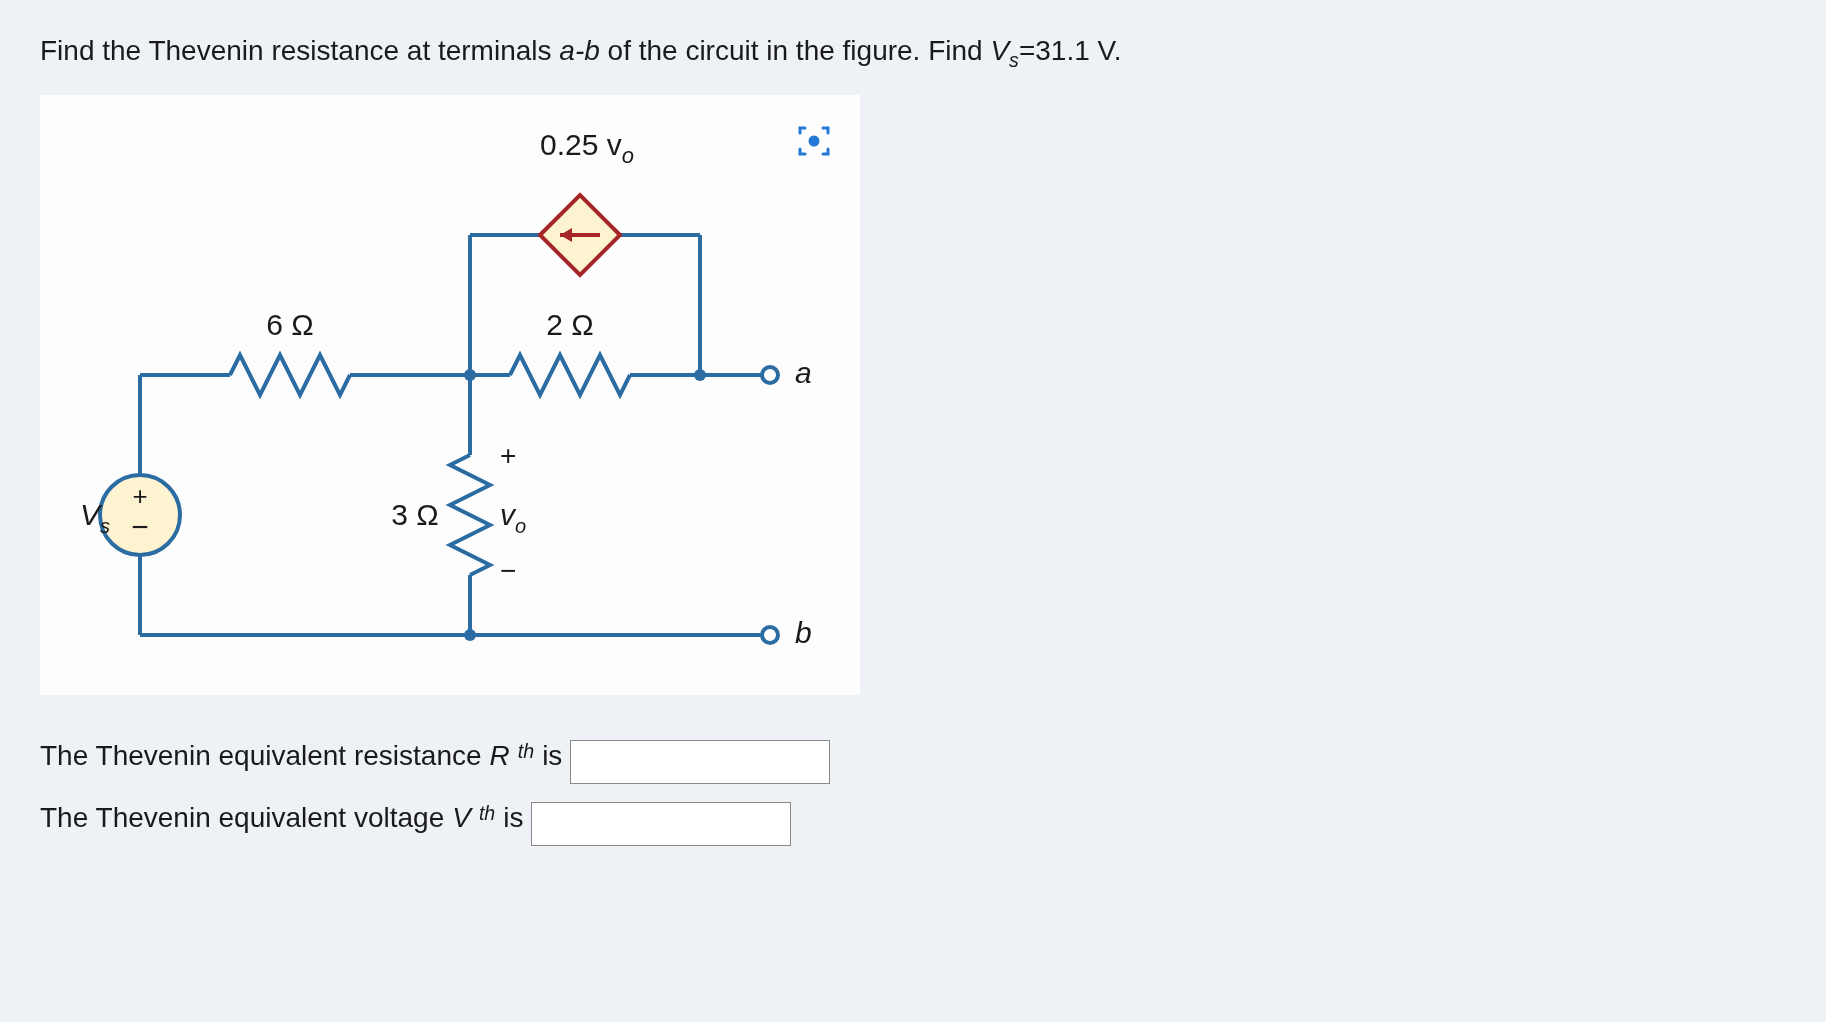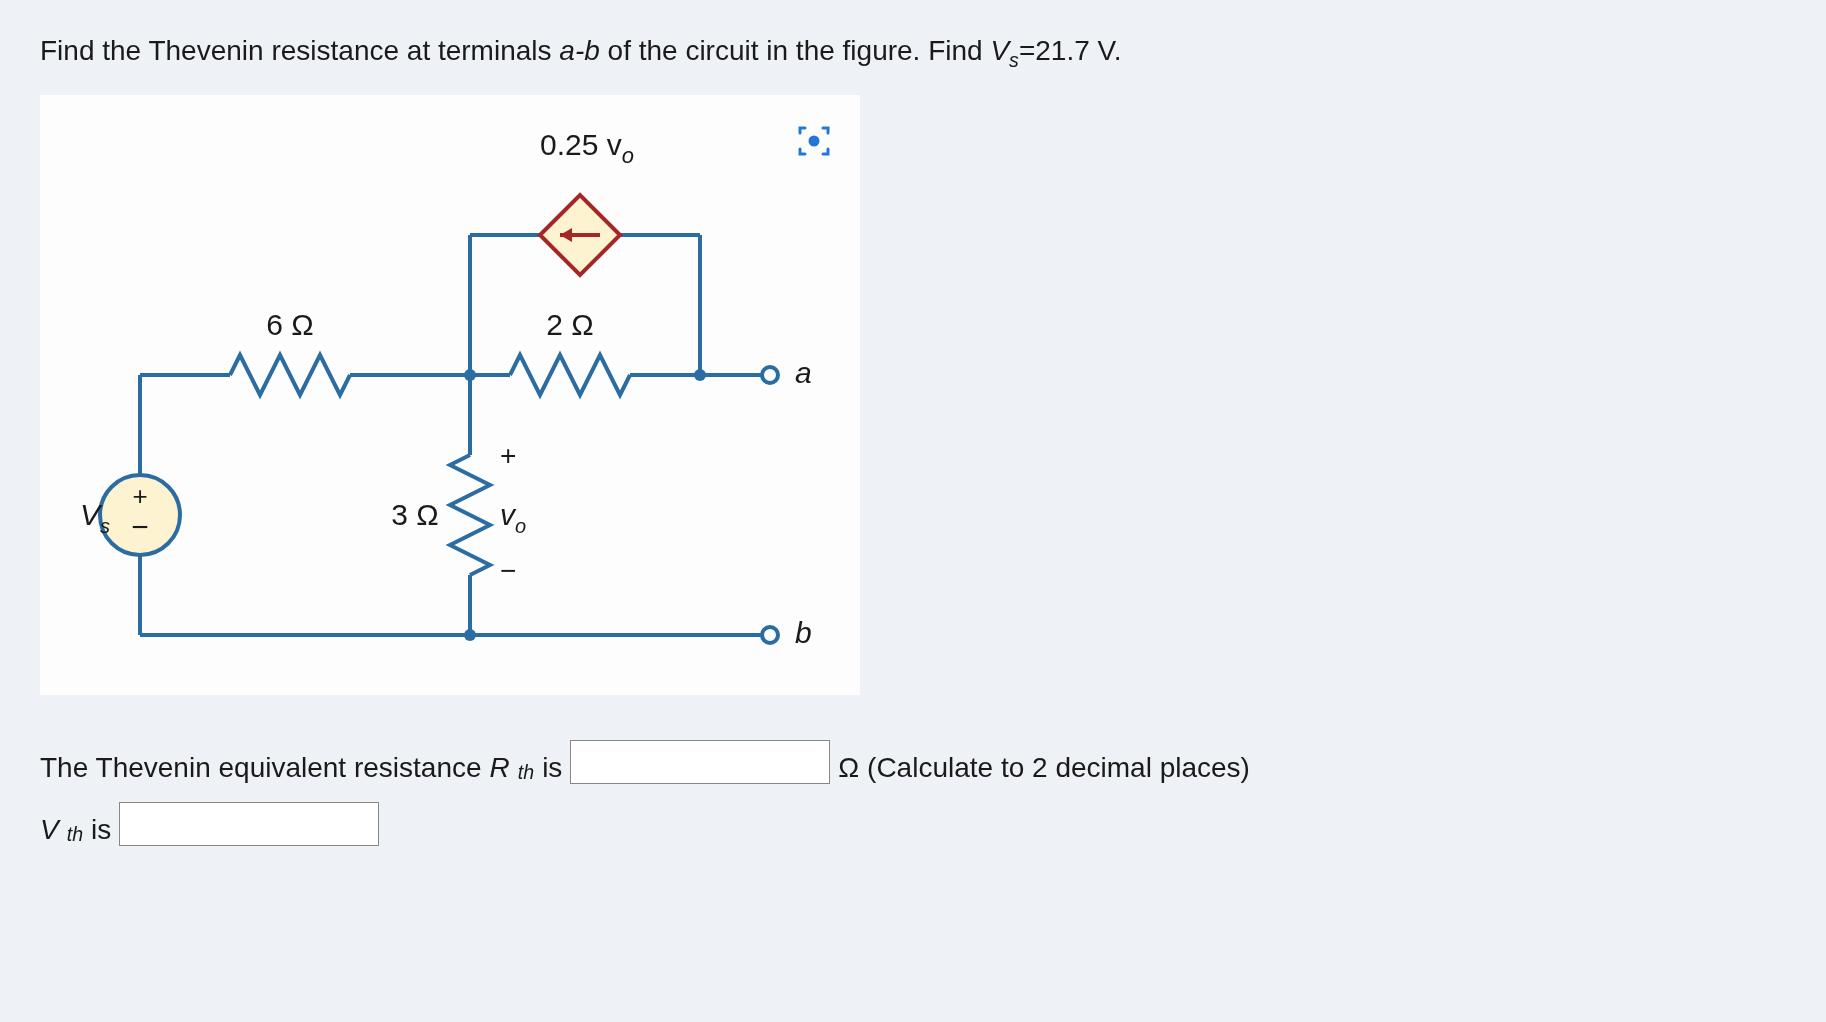--- a/index.html
+++ b/index.html
@@ -27,21 +27,21 @@
       position: relative;
       padding: 10px;
       margin-bottom: 20px;
     }
     .circuit-svg {
       display: block;
     }
     .answer-row {
       margin-top: 18px;
       display: flex;
-      align-items: flex-end;
+      align-items: flex-start;
       flex-wrap: wrap;
       gap: 8px;
     }
     .answer-input {
       width: 260px;
       height: 44px;
       border: 1px solid #888;
       background: #fff;
       font-size: 24px;
       padding: 4px 8px;
@@ -62,21 +62,21 @@
       vertical-align: sub;
       font-style: italic;
     }
   </style>
 </head>
 <body>
 
 
 
 <div class="question-text">
-  <span>Find the Thevenin resistance at terminals </span><span class="italic">a-b</span><span> of the circuit in the figure. Find </span><span class="italic">V</span><span class="sub">s</span><span>=21.7 V.</span>
+  <span>Find the Thevenin resistance at terminals </span><span class="italic">a-b</span><span> of the circuit in the figure. Find </span><span class="italic">V</span><span class="sub">s</span><span>=31.1 V.</span>
 </div>
 
 <div class="circuit-container">
 
   <div class="lens-icon">
     <svg width="40" height="40" viewBox="0 0 40 40">
       <g stroke="#2378d6" stroke-width="3" fill="none" stroke-linecap="round">
         <path d="M 6 12 L 6 7 L 11 7"></path>
         <path d="M 29 7 L 34 7 L 34 12"></path>
         <path d="M 34 28 L 34 33 L 29 33"></path>
@@ -159,24 +159,24 @@
     <text x="745" y="538" font-size="30" font-style="italic" fill="#1a1a1a">b</text>
   </svg>
 </div>
 
 <div class="answer-row">
   <span>The Thevenin equivalent resistance </span>
   <span class="italic">R</span>
     <span class="sub">th</span>
   <span> is</span>
   <input type="text" class="answer-input" style="">
-  <span>Ω (Calculate to 2 decimal places)</span>
 </div>
 
 <div class="answer-row">
+  <span>The Thevenin equivalent voltage </span>
   <span class="italic">V</span>
     <span class="sub">th</span>
   <span> is</span>
   <input type="text" class="answer-input" style="">
 </div>
 
 
 
 
 </body></html>

